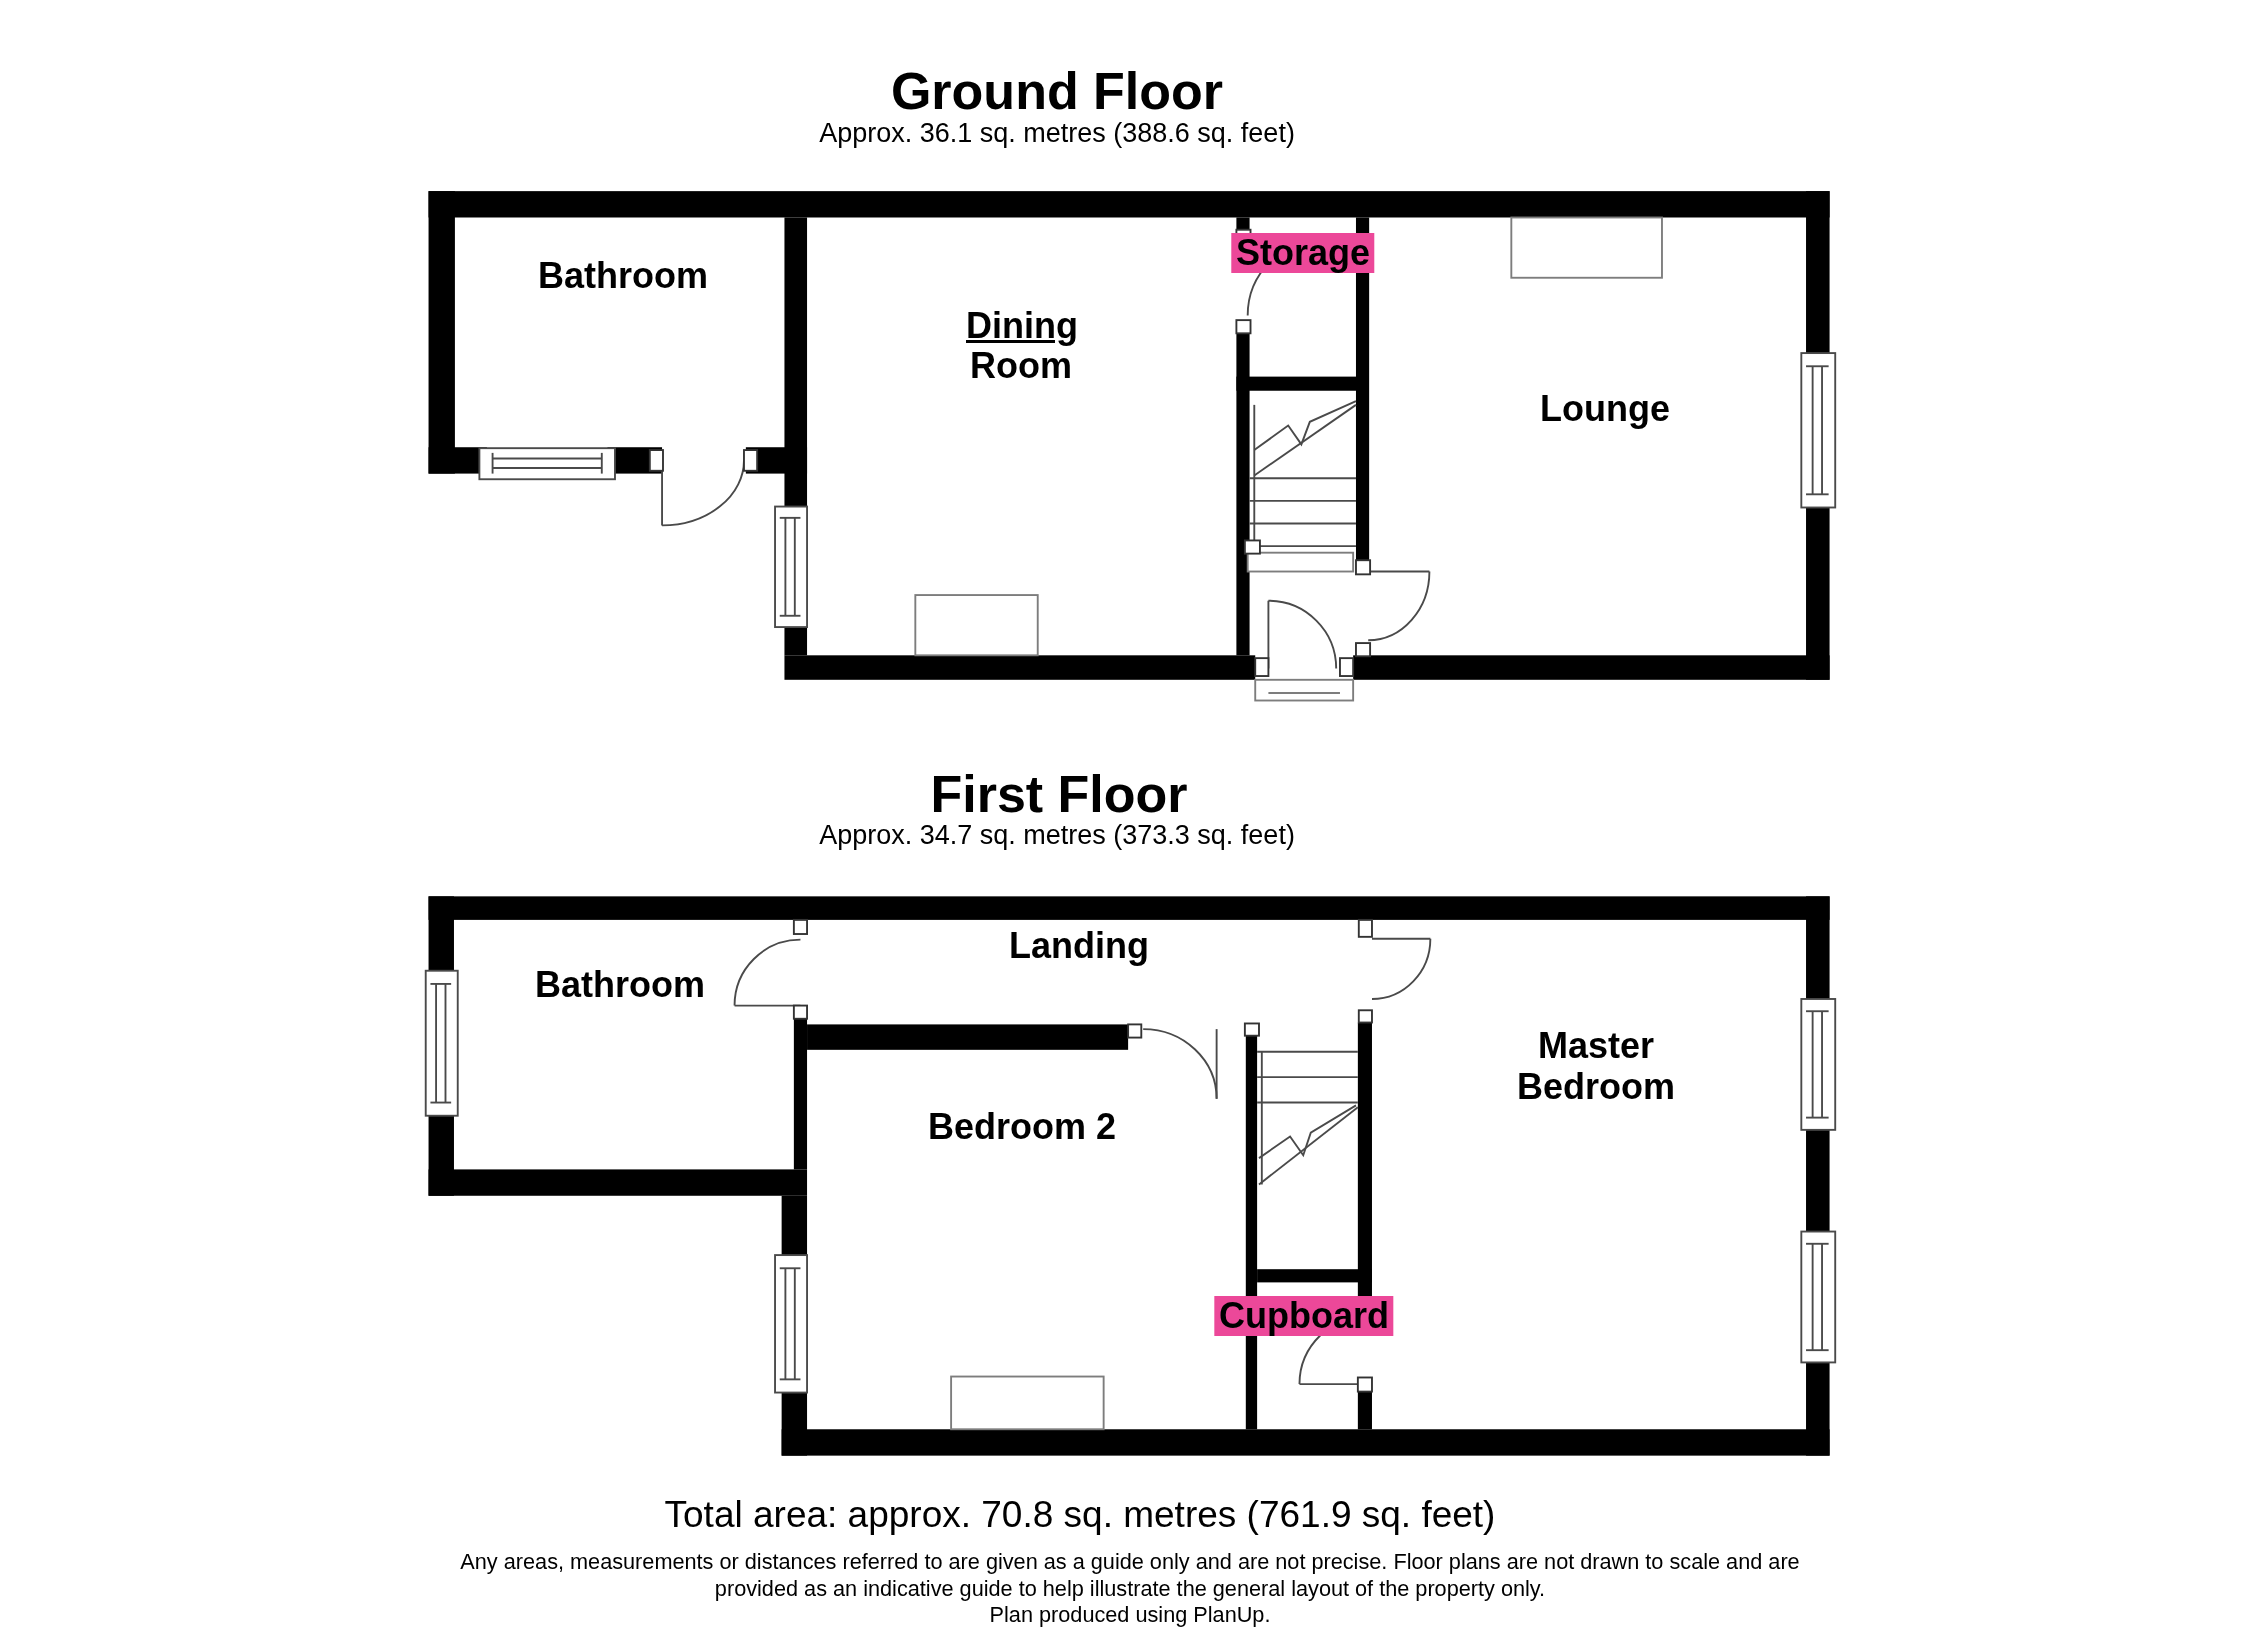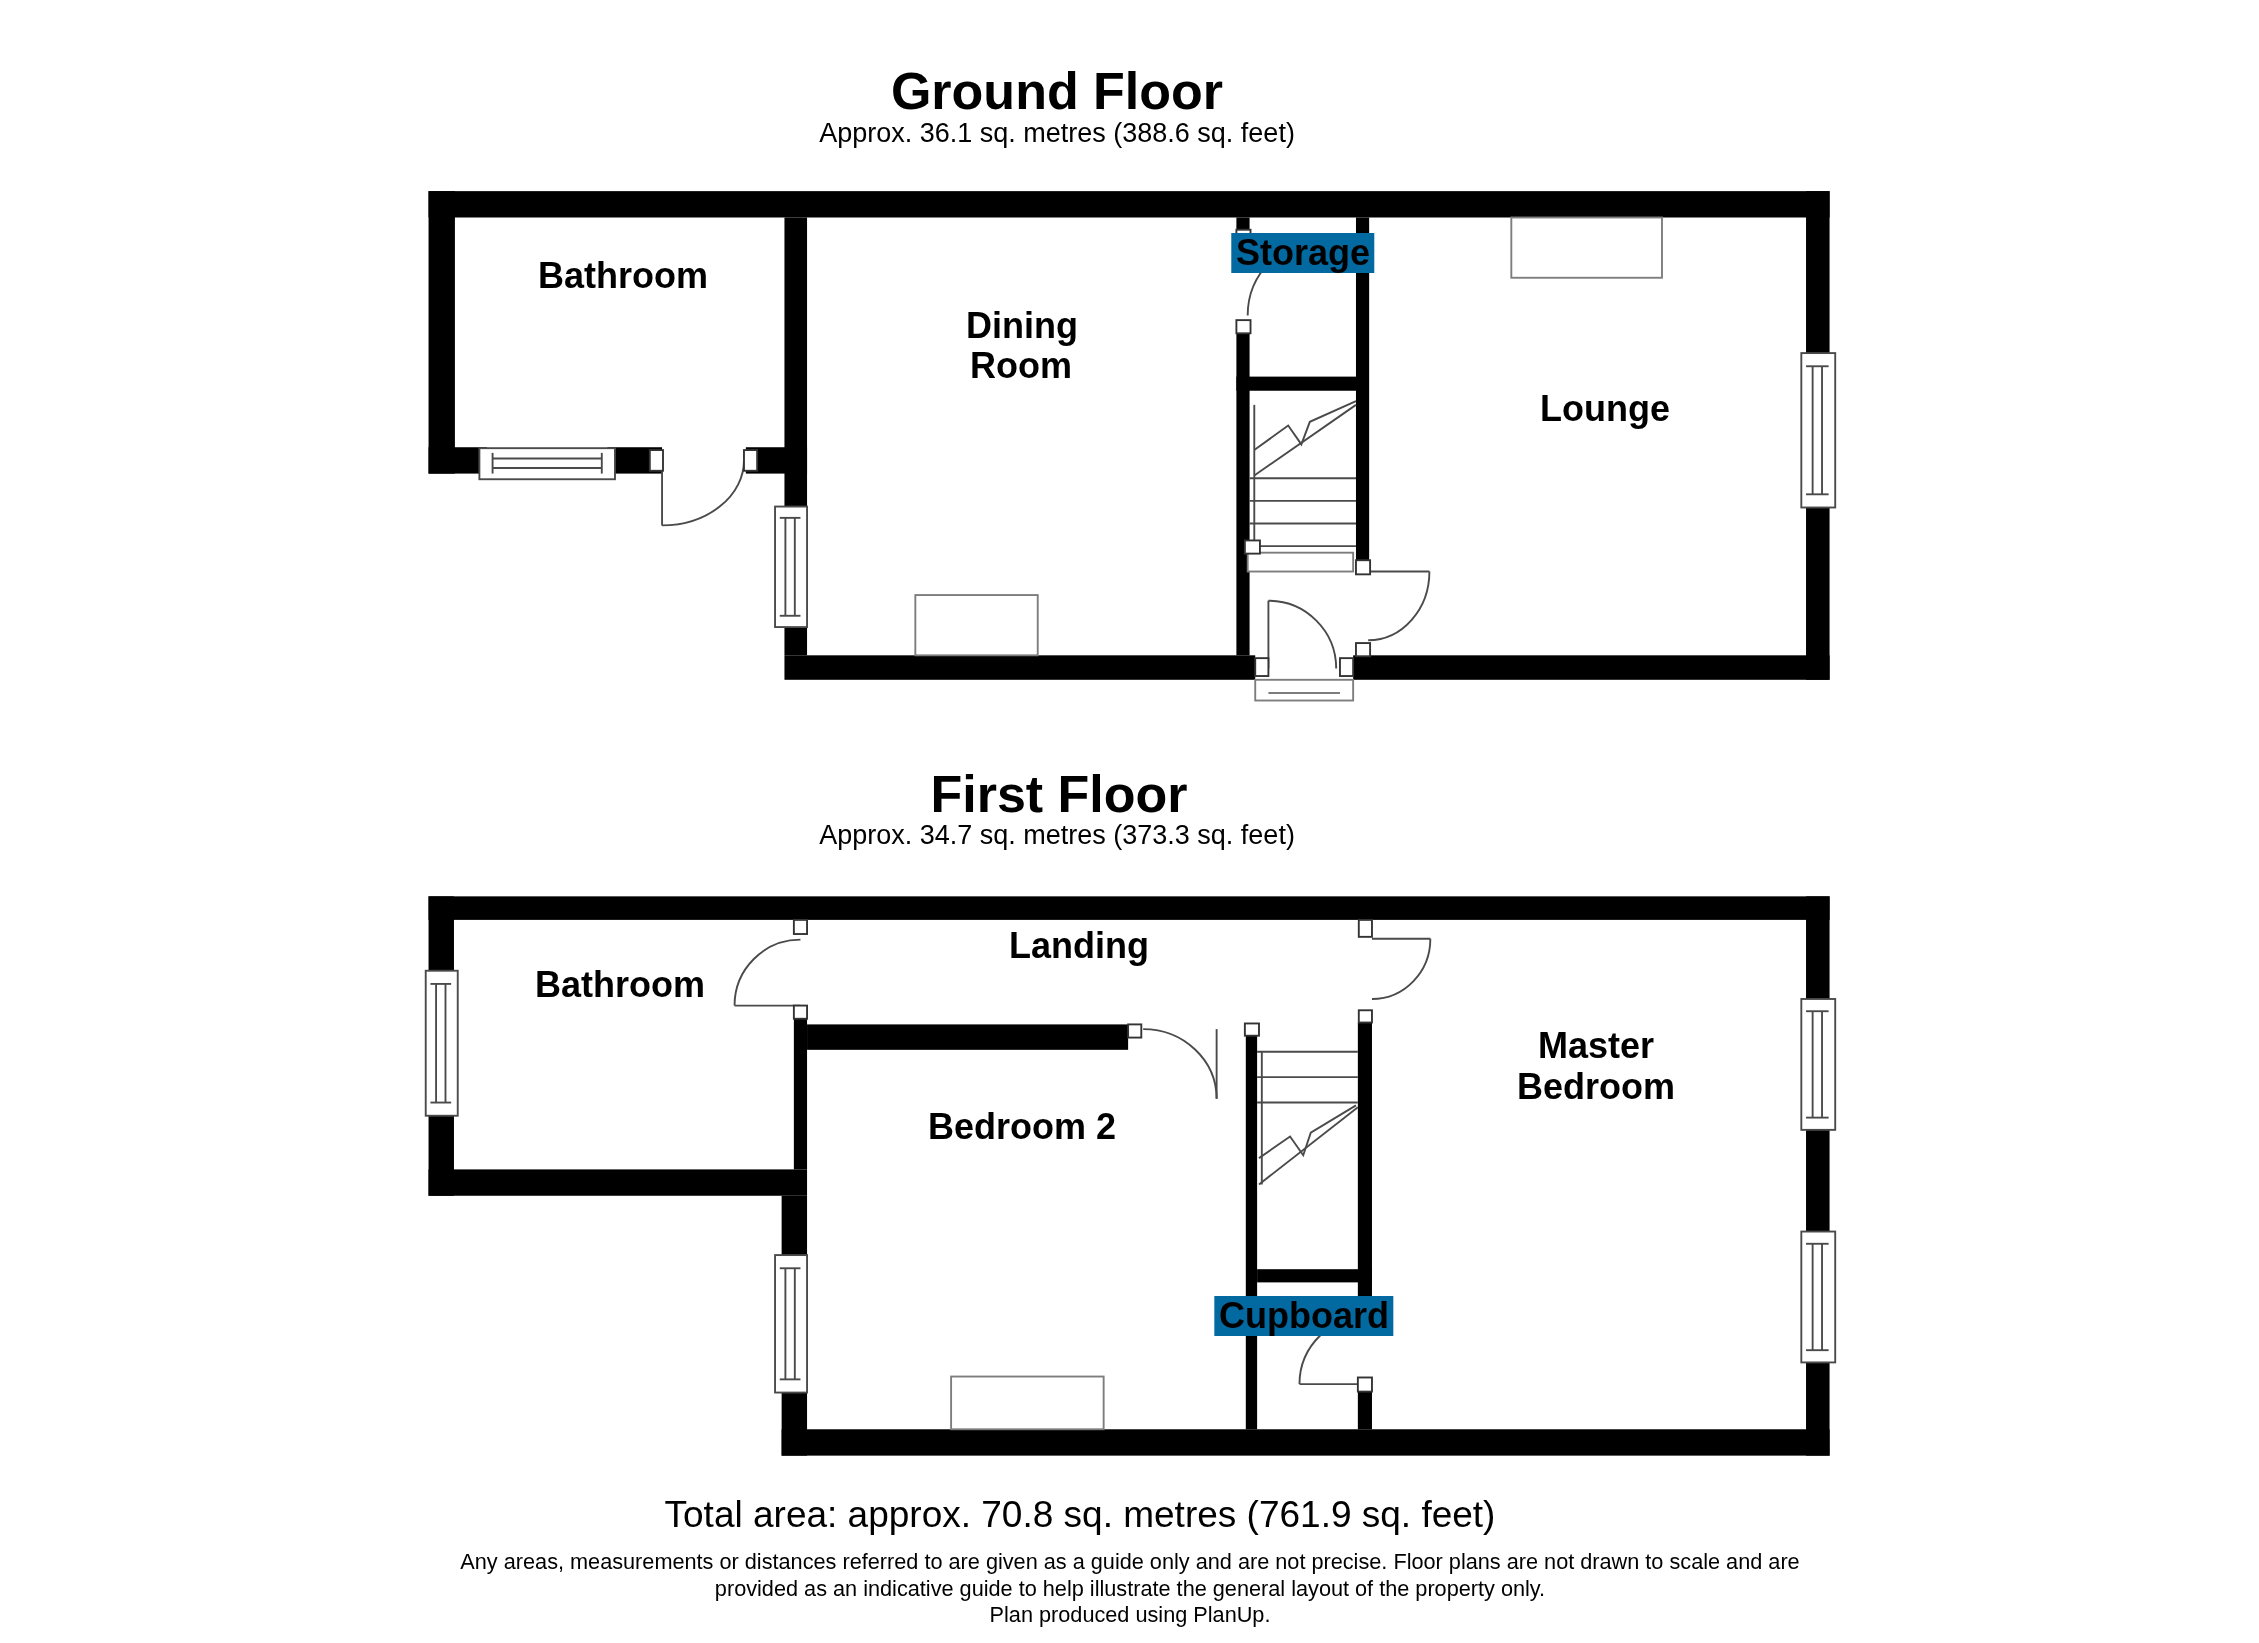--- a/index.html
+++ b/index.html
@@ -12,21 +12,21 @@
     overflow:hidden;
   }
   #plan-svg{position:absolute;left:0;top:0;}
   .lbl{
     position:absolute;
     transform:translate(-50%,-50%);
     white-space:nowrap;
     color:#000;
   }
   .room{font-size:36px;font-weight:bold;line-height:40px;}
-  .knockout{background:#0369a1;padding:0 4.7px;}
+  .knockout{background:#ec4899;padding:0 4.7px;}
   .floor-title{font-size:52px;font-weight:bold;}
   .floor-sub{font-size:27px;font-weight:normal;}
   .total{font-size:37px;font-weight:normal;}
   .disc{font-size:21.7px;font-weight:normal;}
 </style>
 </head>
 <body>
 
 <div id="page">
 
@@ -234,21 +234,21 @@
       <g fill="#ffffff" stroke="#7d7d7d" stroke-width="2">
         <rect x="1010" y="1462" width="162" height="56"></rect>
       </g>
     </g>
   </svg>
 
   <div class="lbl floor-title" style="left:1057px;top:91px;">Ground Floor</div>
   <div class="lbl floor-sub" style="left:1057px;top:133px;">Approx. 36.1 sq. metres (388.6 sq. feet)</div>
 
   <div class="lbl room" style="left:623px;top:276px;">Bathroom</div>
-  <div class="lbl room" style="left:1022px;top:326px;">Dining</div>
+  <div class="lbl room" style="left:1022px;top:326px;text-decoration:underline;">Dining</div>
   <div class="lbl room" style="left:1021px;top:366px;text-align:center;">Room</div>
   <div class="lbl room knockout" style="left:1303px;top:253px;">Storage</div>
   <div class="lbl room" style="left:1605px;top:389px;margin-top:20px;">Lounge</div>
 
   <div class="lbl floor-title" style="left:1059px;top:794px;">First Floor</div>
   <div class="lbl floor-sub" style="left:1057px;top:835px;">Approx. 34.7 sq. metres (373.3 sq. feet)</div>
 
   <div class="lbl room" style="left:620px;top:985px;">Bathroom</div>
   <div class="lbl room" style="left:1079px;top:946px;">Landing</div>
   <div class="lbl room" style="left:1022px;top:1127px;">Bedroom 2</div>

